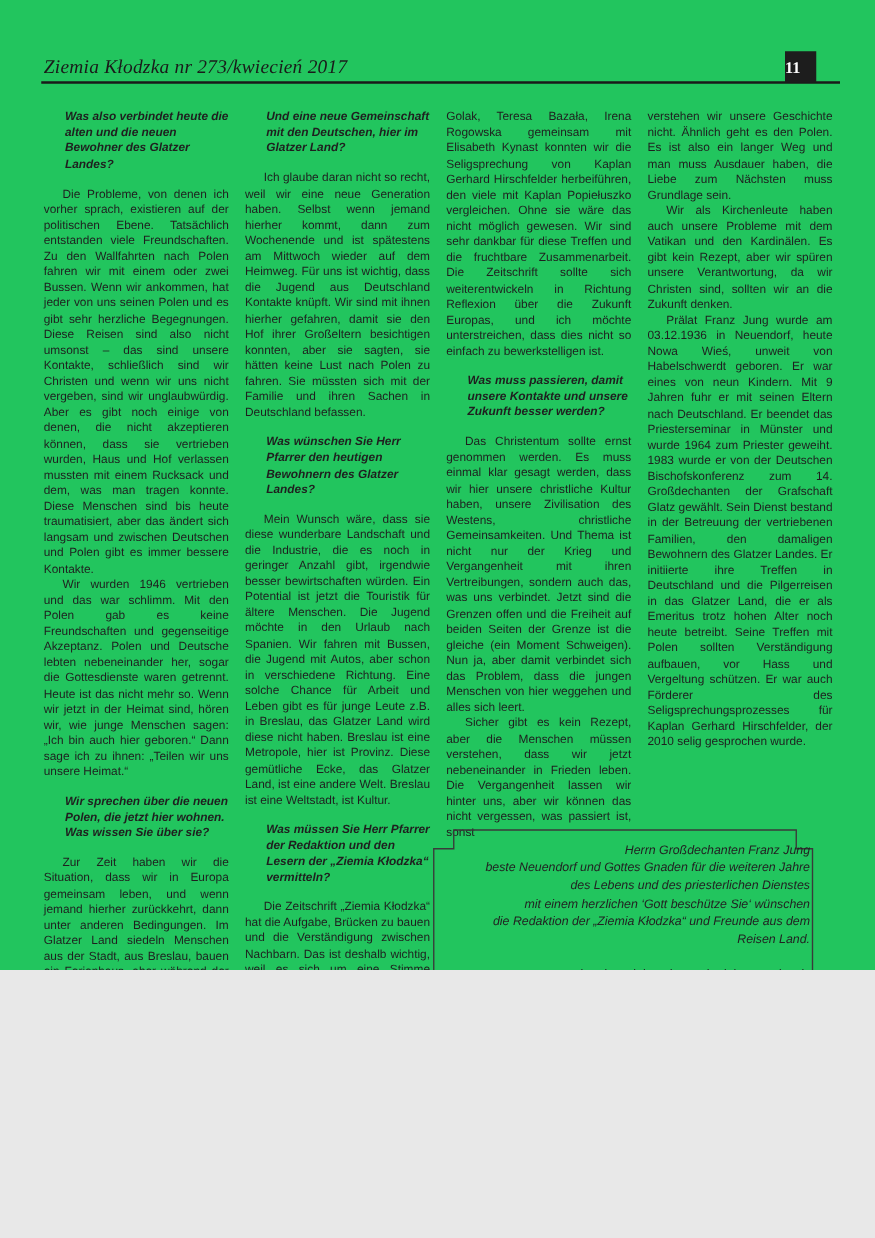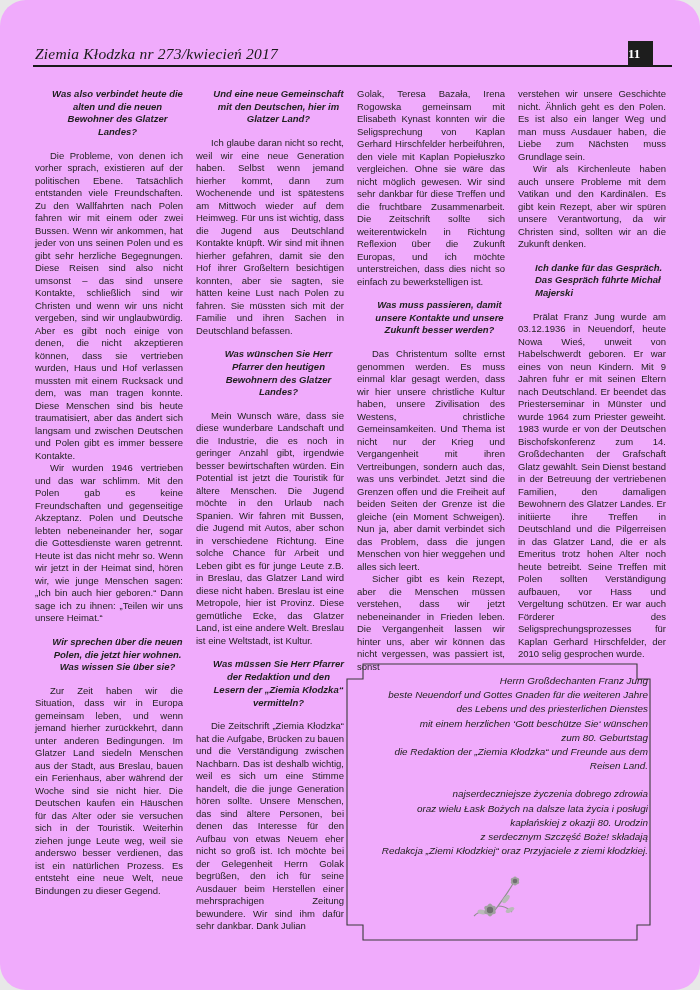--- a/index.html
+++ b/index.html
@@ -1,28 +1,28 @@
 <!DOCTYPE html>
 <html><head>
 <meta charset="utf-8">
 <style>
   html,body{margin:0;padding:0;background:#e8e8e8;}
-  .page{position:relative;width:700px;height:990px;background:#f0abfc;overflow:hidden;
-        font-family:"Liberation Sans","DejaVu Sans",sans-serif;color:#1f1f1f;border-radius:26px;}
+  .page{position:relative;width:700px;height:776px;background:#22c55e;overflow:hidden;
+        font-family:"Liberation Sans","DejaVu Sans",sans-serif;color:#1f1f1f;}
   
   .masthead{position:absolute;left:35px;top:45px;font-family:"Liberation Serif","DejaVu Serif",serif;
         font-style:italic;font-size:15.5px;color:#1a1a1a;letter-spacing:.2px;}
   .rule{position:absolute;left:33px;top:65px;width:639px;height:2px;background:#1a1a1a;}
   .badge{position:absolute;left:628px;top:41px;width:25px;height:25px;background:#1d1d1d;
         color:#fff;text-align:left;line-height:25px;font-family:"Liberation Serif","DejaVu Serif",serif;
         font-weight:bold;font-size:13px;}
   
   .col{position:absolute;top:88px;width:148px;font-size:9.5px;line-height:12.5px;text-align:justify;}
   .c1{left:35px;} .c2{left:196px;} .c3{left:357px;} .c4{left:518px;}
-  .q{font-weight:bold;font-style:italic;text-align:center;padding-left:17px;margin:11px 0;line-height:12.7px;}
+  .q{font-weight:bold;font-style:italic;text-align:left;padding-left:17px;margin:11px 0;line-height:12.7px;}
   .col > .q:first-child{margin-top:0;}
   .p{margin:0;text-indent:15px;}
   .p0{margin:0;text-indent:0;}
   .closing{font-weight:bold;font-style:italic;text-align:left;padding-left:17px;margin:11px 0;line-height:12.7px;}
   
   .boxborder{position:absolute;left:340px;top:655px;}
   .boxtext{position:absolute;left:352px;top:674px;width:296px;text-align:right;
         font-style:italic;font-size:9.9px;line-height:14.2px;color:#222;}
   .boxtext .grp{margin:0 0 14px 0;}
   .flower{position:absolute;left:468px;top:872px;}
@@ -56,35 +56,33 @@
   <div class="col c3">
     <p class="p0">Golak, Teresa Bazała, Irena Rogowska gemeinsam mit Elisabeth Kynast konnten wir die Seligsprechung von Kaplan Gerhard Hirschfelder herbeiführen, den viele mit Kaplan Popiełuszko vergleichen. Ohne sie wäre das nicht möglich gewesen. Wir sind sehr dankbar für diese Treffen und die fruchtbare Zusammenarbeit. Die Zeitschrift sollte sich weiterentwickeln in Richtung Reflexion über die Zukunft Europas, und ich möchte unterstreichen, dass dies nicht so einfach zu bewerkstelligen ist.</p>
     <div class="q">Was muss passieren, damit unsere Kontakte und unsere Zukunft besser werden?</div>
     <p class="p">Das Christentum sollte ernst genommen werden. Es muss einmal klar gesagt werden, dass wir hier unsere christliche Kultur haben, unsere Zivilisation des Westens, christliche Gemeinsamkeiten. Und Thema ist nicht nur der Krieg und Vergangenheit mit ihren Vertreibungen, sondern auch das, was uns verbindet. Jetzt sind die Grenzen offen und die Freiheit auf beiden Seiten der Grenze ist die gleiche (ein Moment Schweigen). Nun ja, aber damit verbindet sich das Problem, dass die jungen Menschen von hier weggehen und alles sich leert.</p>
     <p class="p">Sicher gibt es kein Rezept, aber die Menschen müssen verstehen, dass wir jetzt nebeneinander in Frieden leben. Die Vergangenheit lassen wir hinter uns, aber wir können das nicht vergessen, was passiert ist, sonst</p>
   </div>
 
   <div class="col c4">
     <p class="p0">verstehen wir unsere Geschichte nicht. Ähnlich geht es den Polen. Es ist also ein langer Weg und man muss Ausdauer haben, die Liebe zum Nächsten muss Grundlage sein.</p>
     <p class="p">Wir als Kirchenleute haben auch unsere Probleme mit dem Vatikan und den Kardinälen. Es gibt kein Rezept, aber wir spüren unsere Verantwortung, da wir Christen sind, sollten wir an die Zukunft denken.</p>
-    <div class="closing">Ich danke für das Gespräch. Das Gespräch führte Michał Majerski</div>
     <p class="p">Prälat Franz Jung wurde am 03.12.1936 in Neuendorf, heute Nowa Wieś, unweit von Habelschwerdt geboren. Er war eines von neun Kindern. Mit 9 Jahren fuhr er mit seinen Eltern nach Deutschland. Er beendet das Priesterseminar in Münster und wurde 1964 zum Priester geweiht. 1983 wurde er von der Deutschen Bischofskonferenz zum 14. Großdechanten der Grafschaft Glatz gewählt. Sein Dienst bestand in der Betreuung der vertriebenen Familien, den damaligen Bewohnern des Glatzer Landes. Er initiierte ihre Treffen in Deutschland und die Pilgerreisen in das Glatzer Land, die er als Emeritus trotz hohen Alter noch heute betreibt. Seine Treffen mit Polen sollten Verständigung aufbauen, vor Hass und Vergeltung schützen. Er war auch Förderer des Seligsprechungsprozesses für Kaplan Gerhard Hirschfelder, der 2010 selig gesprochen wurde.</p>
   </div>
 
   <svg class="boxborder" width="320" height="295" viewBox="0 0 320 295">
     <polygon points="23,9 297,9 297,24 310,24 310,270 297,270 297,285 23,285 23,270 7,270 7,24 23,24" fill="none" stroke="#3a3a3a" stroke-width="1.1"></polygon>
   </svg>
 
   <div class="boxtext">
     <div class="grp">
       <div>Herrn Großdechanten  Franz Jung</div>
       <div>beste Neuendorf und  Gottes Gnaden für die weiteren Jahre</div>
       <div>des Lebens und des priesterlichen Dienstes</div>
       <div>mit einem herzlichen ‘Gott beschütze Sie‘ wünschen</div>
-      <div>zum  80. Geburtstag</div>
       <div>die Redaktion der  „Ziemia Kłodzka“  und Freunde aus dem</div>
       <div>Reisen  Land.</div>
     </div>
     <div class="grp">
       <div>najserdeczniejsze życzenia dobrego zdrowia</div>
       <div>oraz wielu Łask Bożych na dalsze lata życia i posługi</div>
       <div>kapłańskiej z okazji 80. Urodzin</div>
       <div>z serdecznym Szczęść Boże! składają</div>
       <div>Redakcja „Ziemi Kłodzkiej“ oraz Przyjaciele z ziemi kłodzkiej.</div>
     </div>

